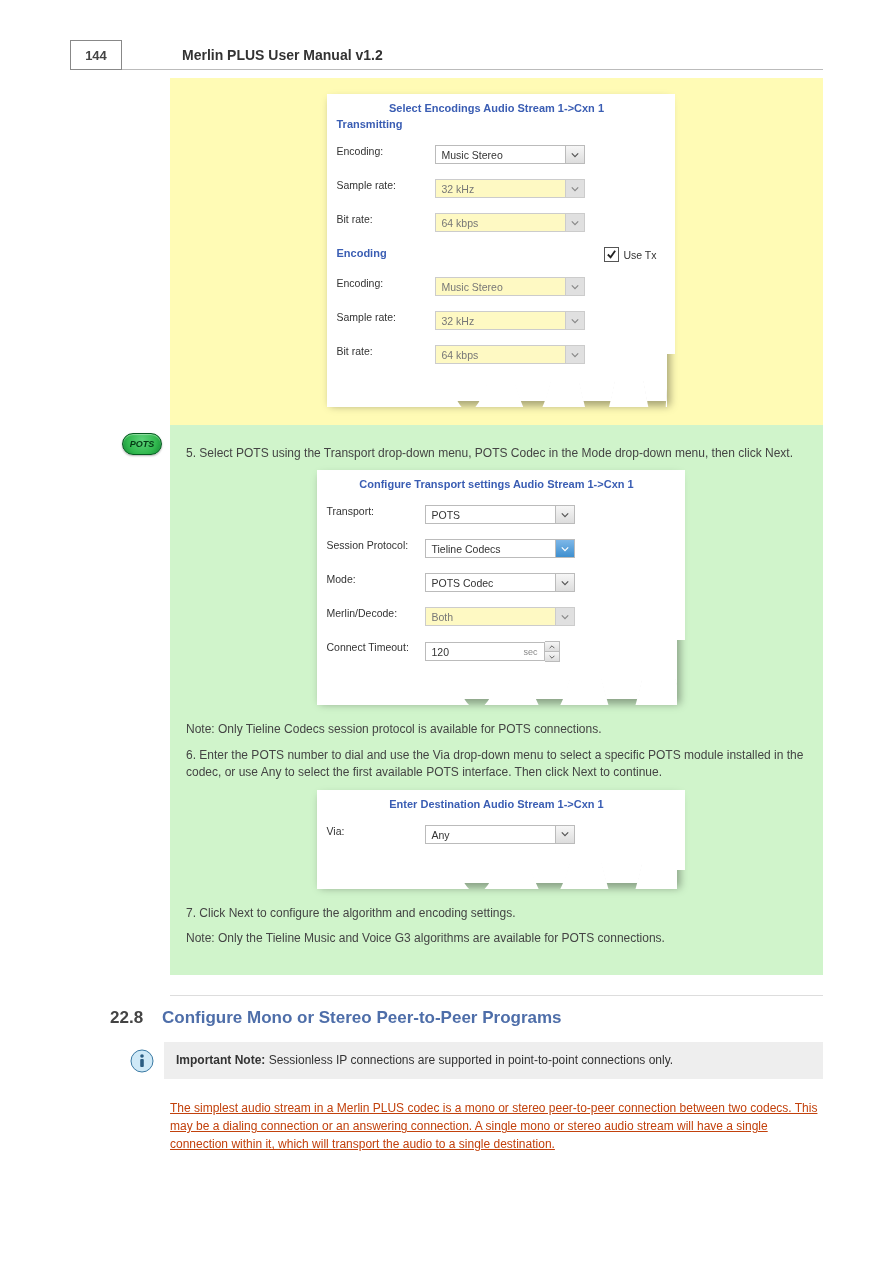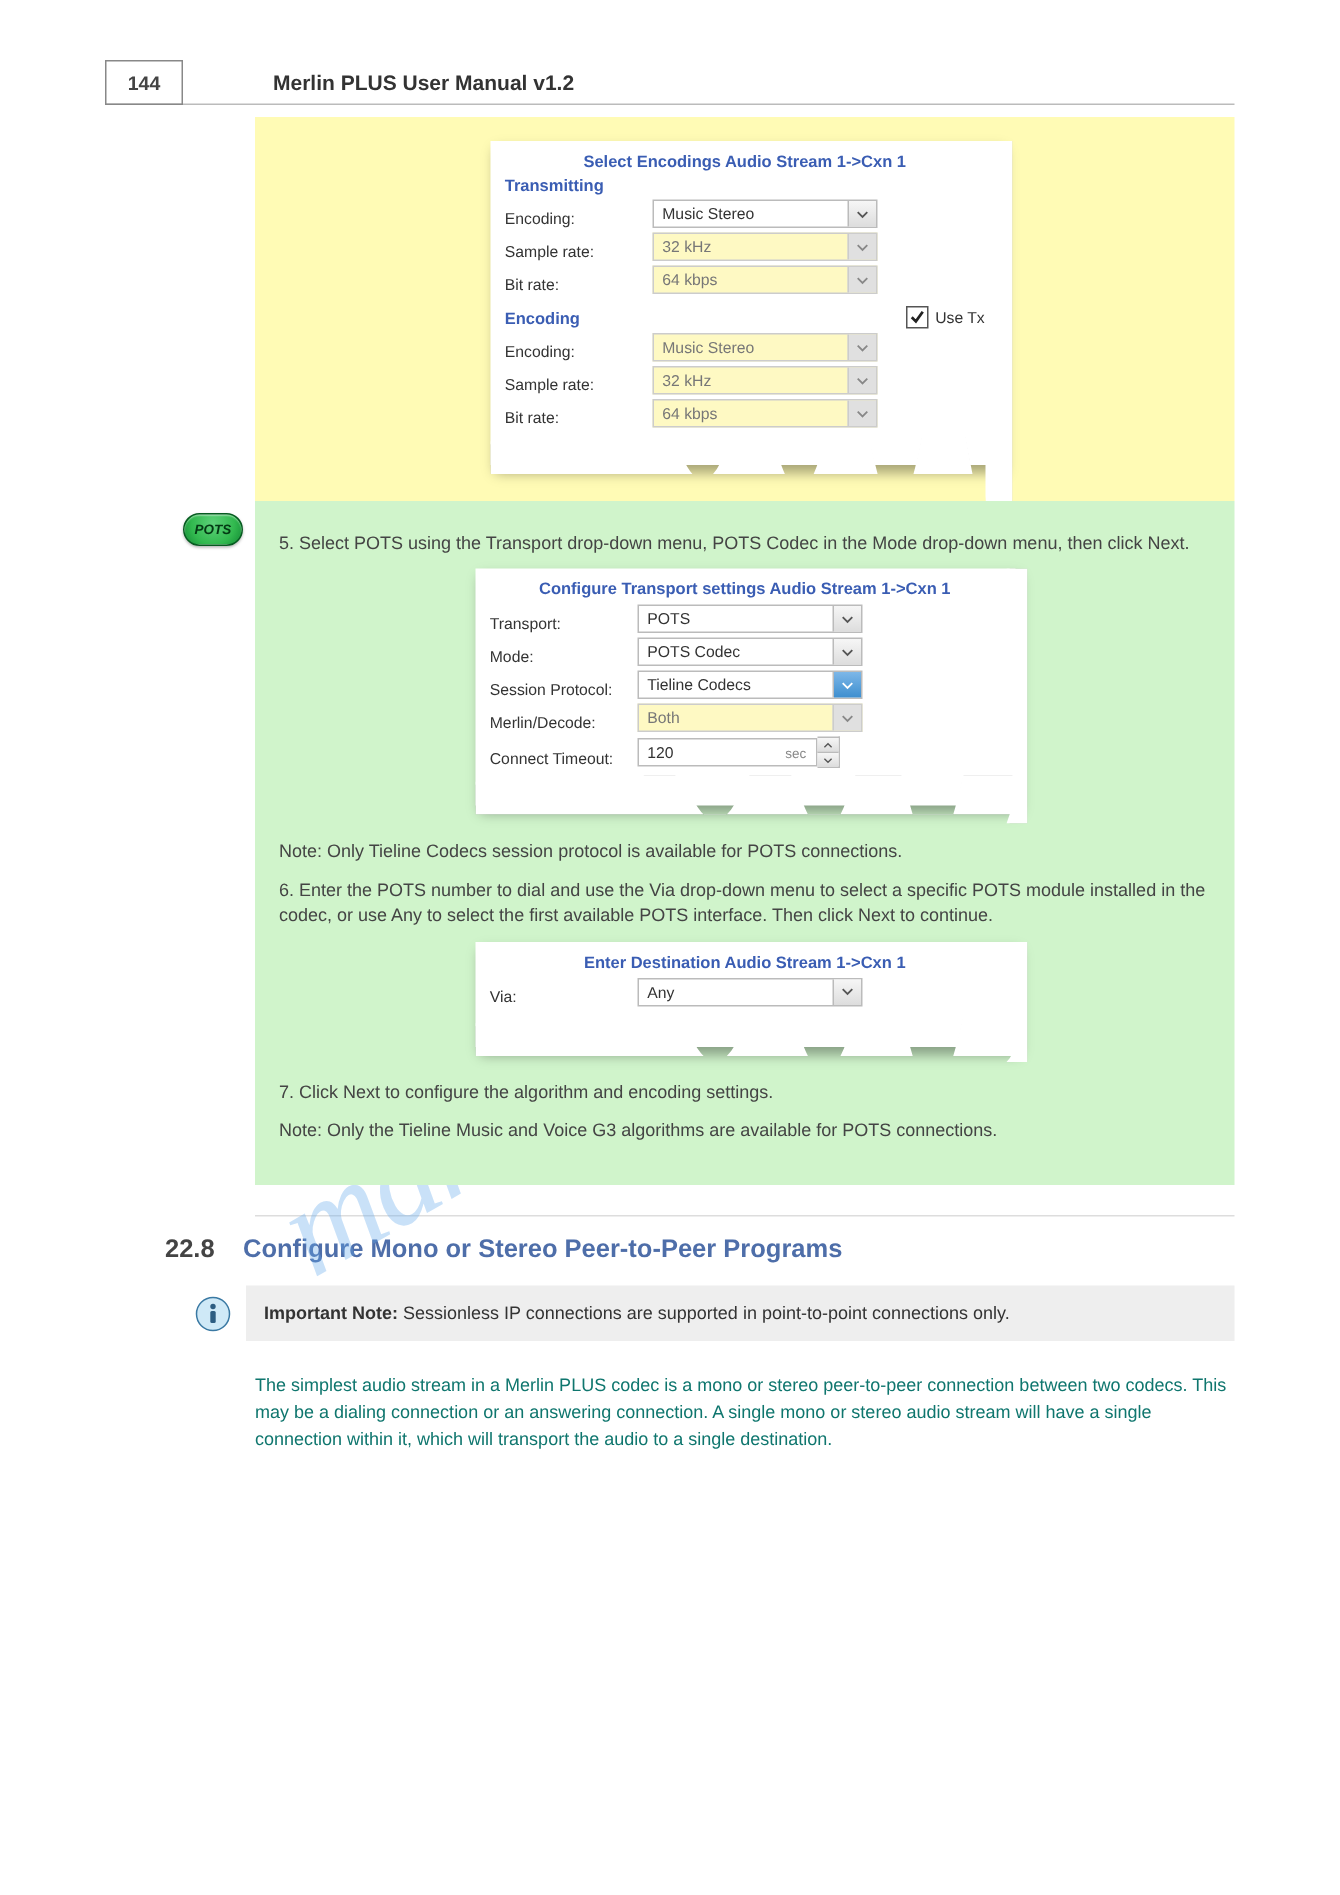--- a/index.html
+++ b/index.html
@@ -102,22 +102,22 @@
     margin-bottom: 4px;
   }
   .subhead {
     font-size: 11px;
     font-weight: bold;
     color: #3a5db3;
     margin: 4px 0 2px 0;
   }
   .row {
     display: flex;
-    align-items: flex-end;
-    margin: 3px 0;
+    align-items: flex-start;
+    margin: 15px 0;
     font-size: 10.5px;
     color: #333;
   }
   .row .lbl { width: 98px; flex: none; }
   .row-right { margin-left: auto; display: flex; align-items: center; gap: 4px; font-size: 10.5px; }
   .sel {
     position: relative;
     height: 19px;
     line-height: 19px;
     border: 1px solid #bbb;
@@ -247,21 +247,22 @@
     padding: 10px 12px;
     font-size: 12px;
     color: #333;
     line-height: 1.4;
   }
   .bold-inline { font-weight: bold; }
   .after-para {
     margin-top: 20px;
     font-size: 12px;
     line-height: 1.5;
-    color: #0f766e;
+    color: #c2410c;
+    text-decoration: underline;
   }
   .footer-row {
     position: absolute;
     bottom: 36px;
     left: 70px;
     right: 70px;
     border-top: 1px solid #bbb;
     padding-top: 6px;
     display: flex;
     justify-content: flex-end;
@@ -412,37 +413,37 @@
             <div class="sel">
               <span>POTS</span>
               <span class="caret">
                   <svg viewBox="0 0 10 10">
                     <path d="M1 3 L5 7 L9 3" fill="none" stroke="#555" stroke-width="1.5"></path>
                   </svg>
                 </span>
             </div>
           </div>
           <div class="row">
-            <span class="lbl">Mode:</span>
-            <div class="sel">
-              <span>POTS Codec</span>
-              <span class="caret">
-                  <svg viewBox="0 0 10 10">
-                    <path d="M1 3 L5 7 L9 3" fill="none" stroke="#555" stroke-width="1.5"></path>
-                  </svg>
-                </span>
-            </div>
-          </div>
-          <div class="row">
             <span class="lbl">Session Protocol:</span>
             <div class="sel">
               <span>Tieline Codecs</span>
               <span class="caret" style="background:linear-gradient(#7db7e8,#3e8fcf);">
                   <svg viewBox="0 0 10 10">
                     <path d="M1 3 L5 7 L9 3" fill="none" stroke="#fff" stroke-width="1.5"></path>
+                  </svg>
+                </span>
+            </div>
+          </div>
+          <div class="row">
+            <span class="lbl">Mode:</span>
+            <div class="sel">
+              <span>POTS Codec</span>
+              <span class="caret">
+                  <svg viewBox="0 0 10 10">
+                    <path d="M1 3 L5 7 L9 3" fill="none" stroke="#555" stroke-width="1.5"></path>
                   </svg>
                 </span>
             </div>
           </div>
           <div class="row">
             <span class="lbl">Merlin/Decode:</span>
             <div class="sel disabled">
               <span>Both</span>
               <span class="caret">
                   <svg viewBox="0 0 10 10">

